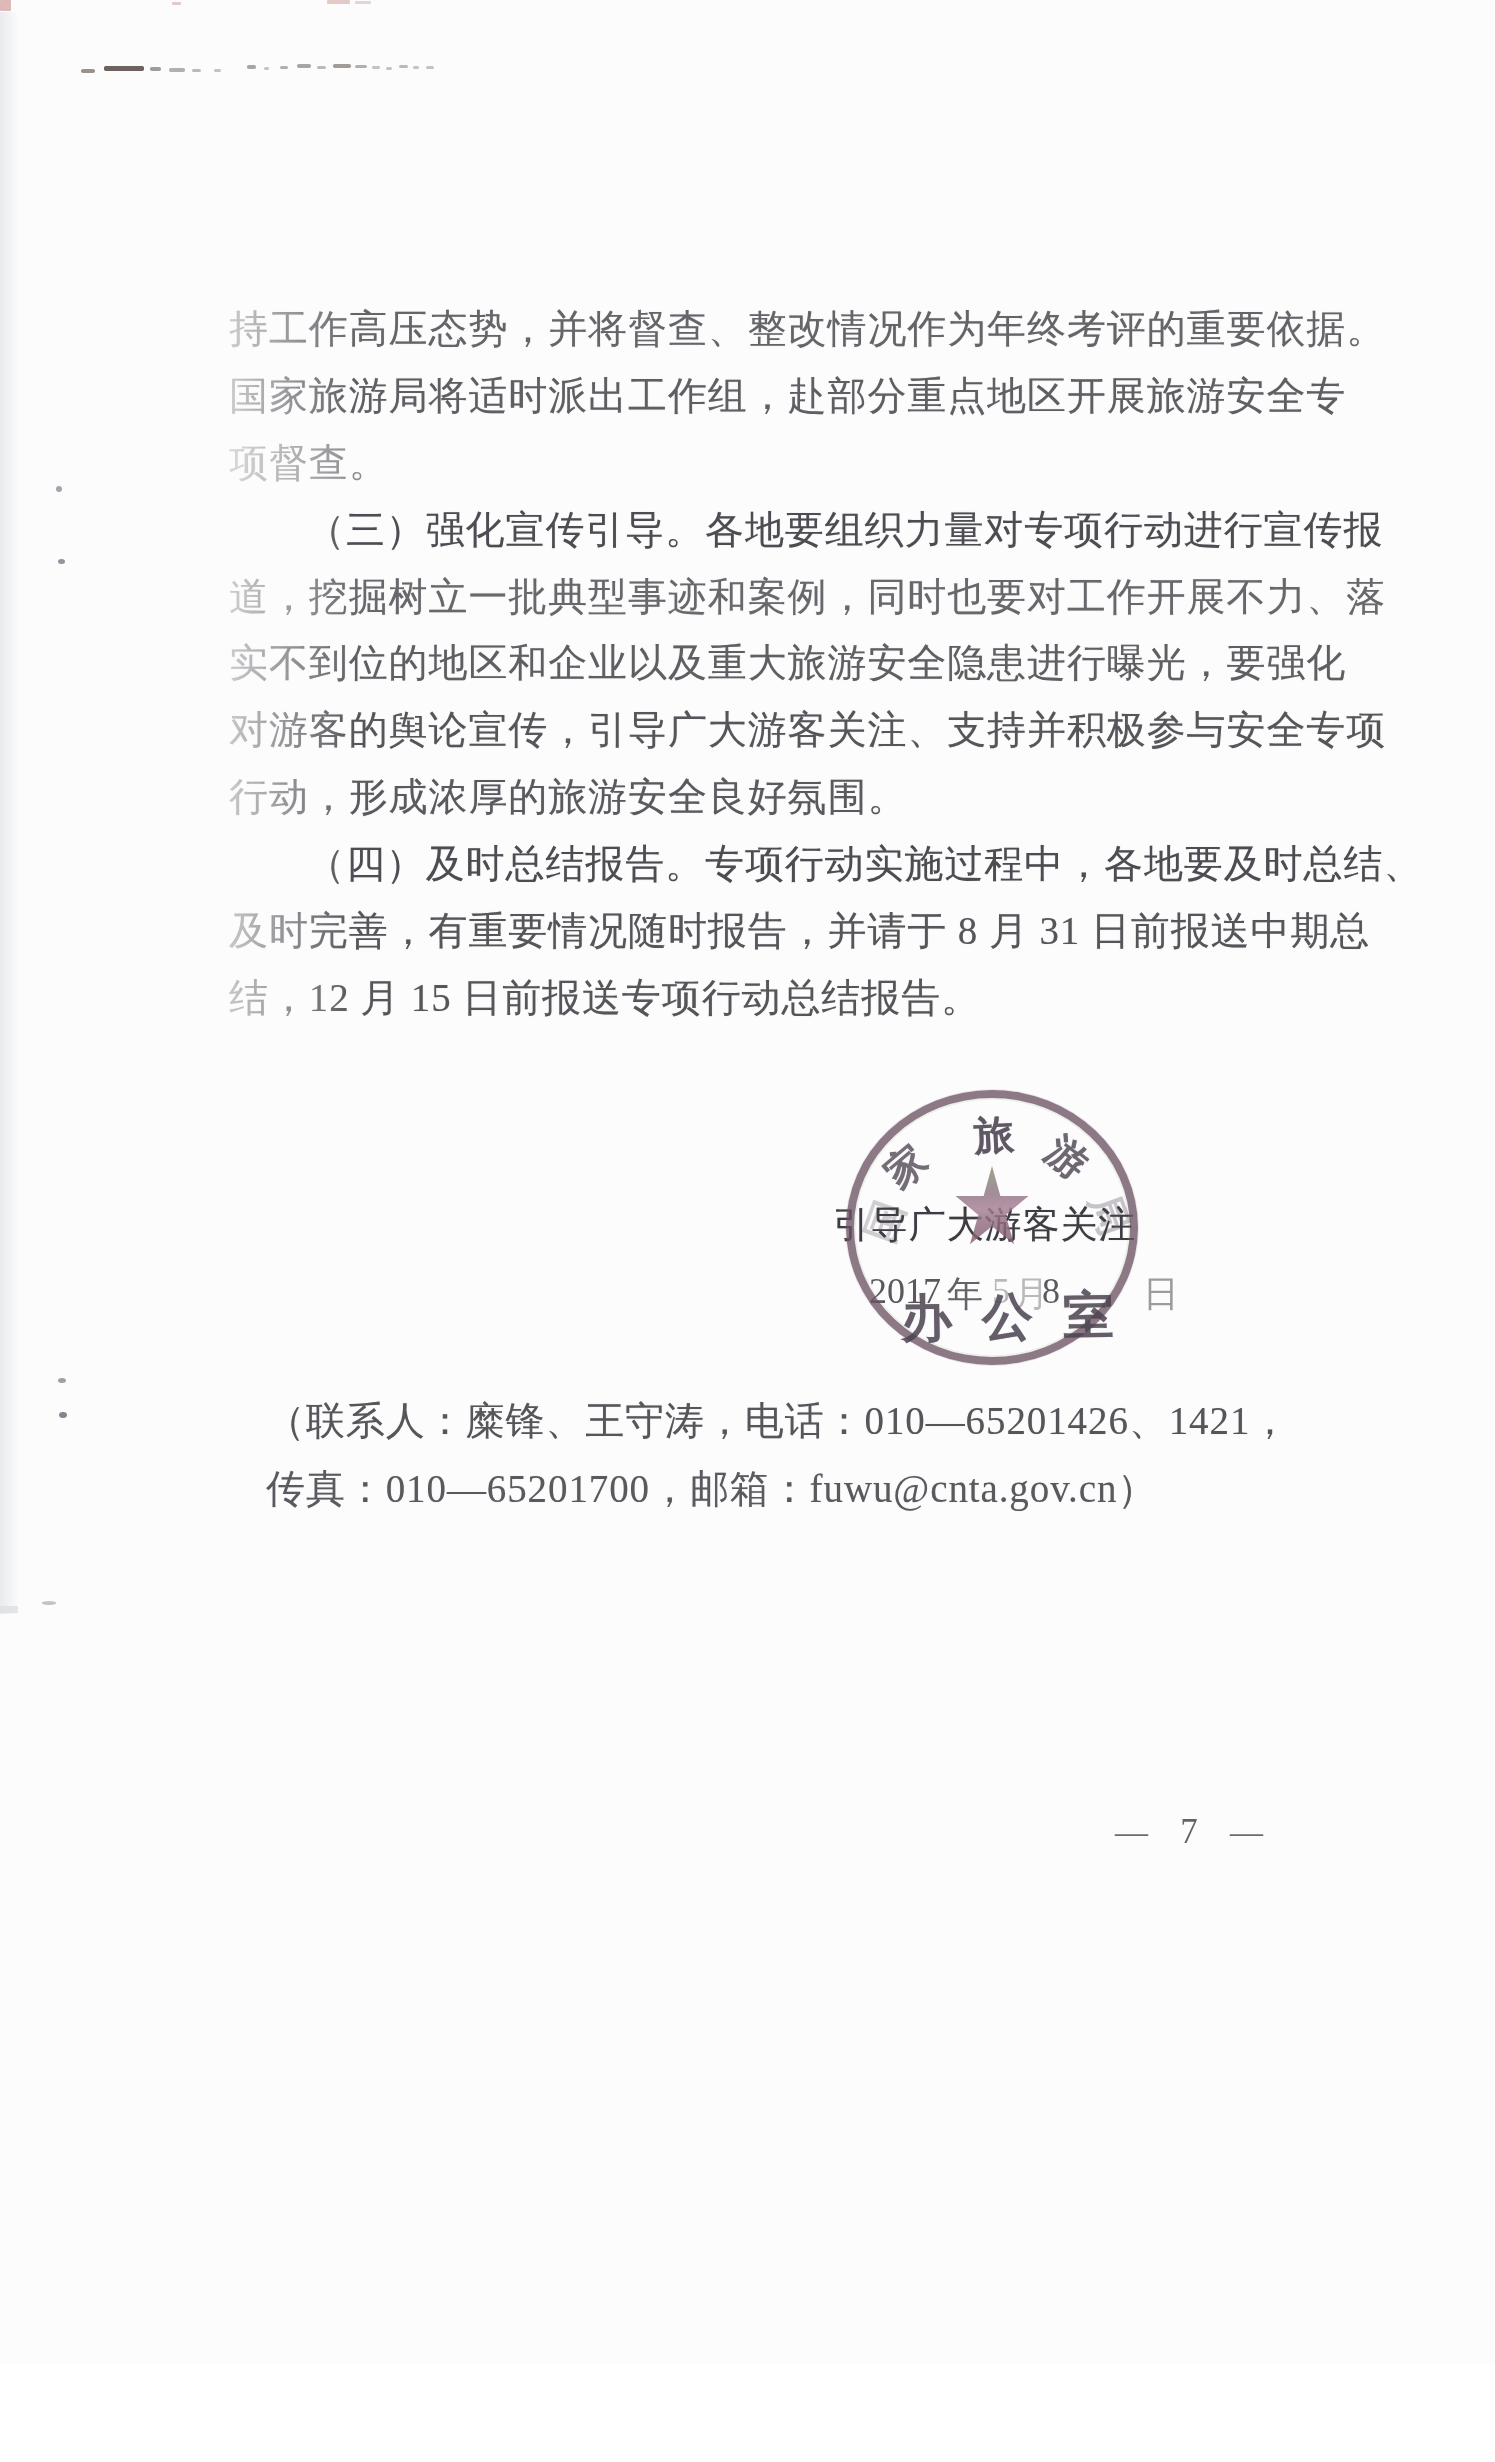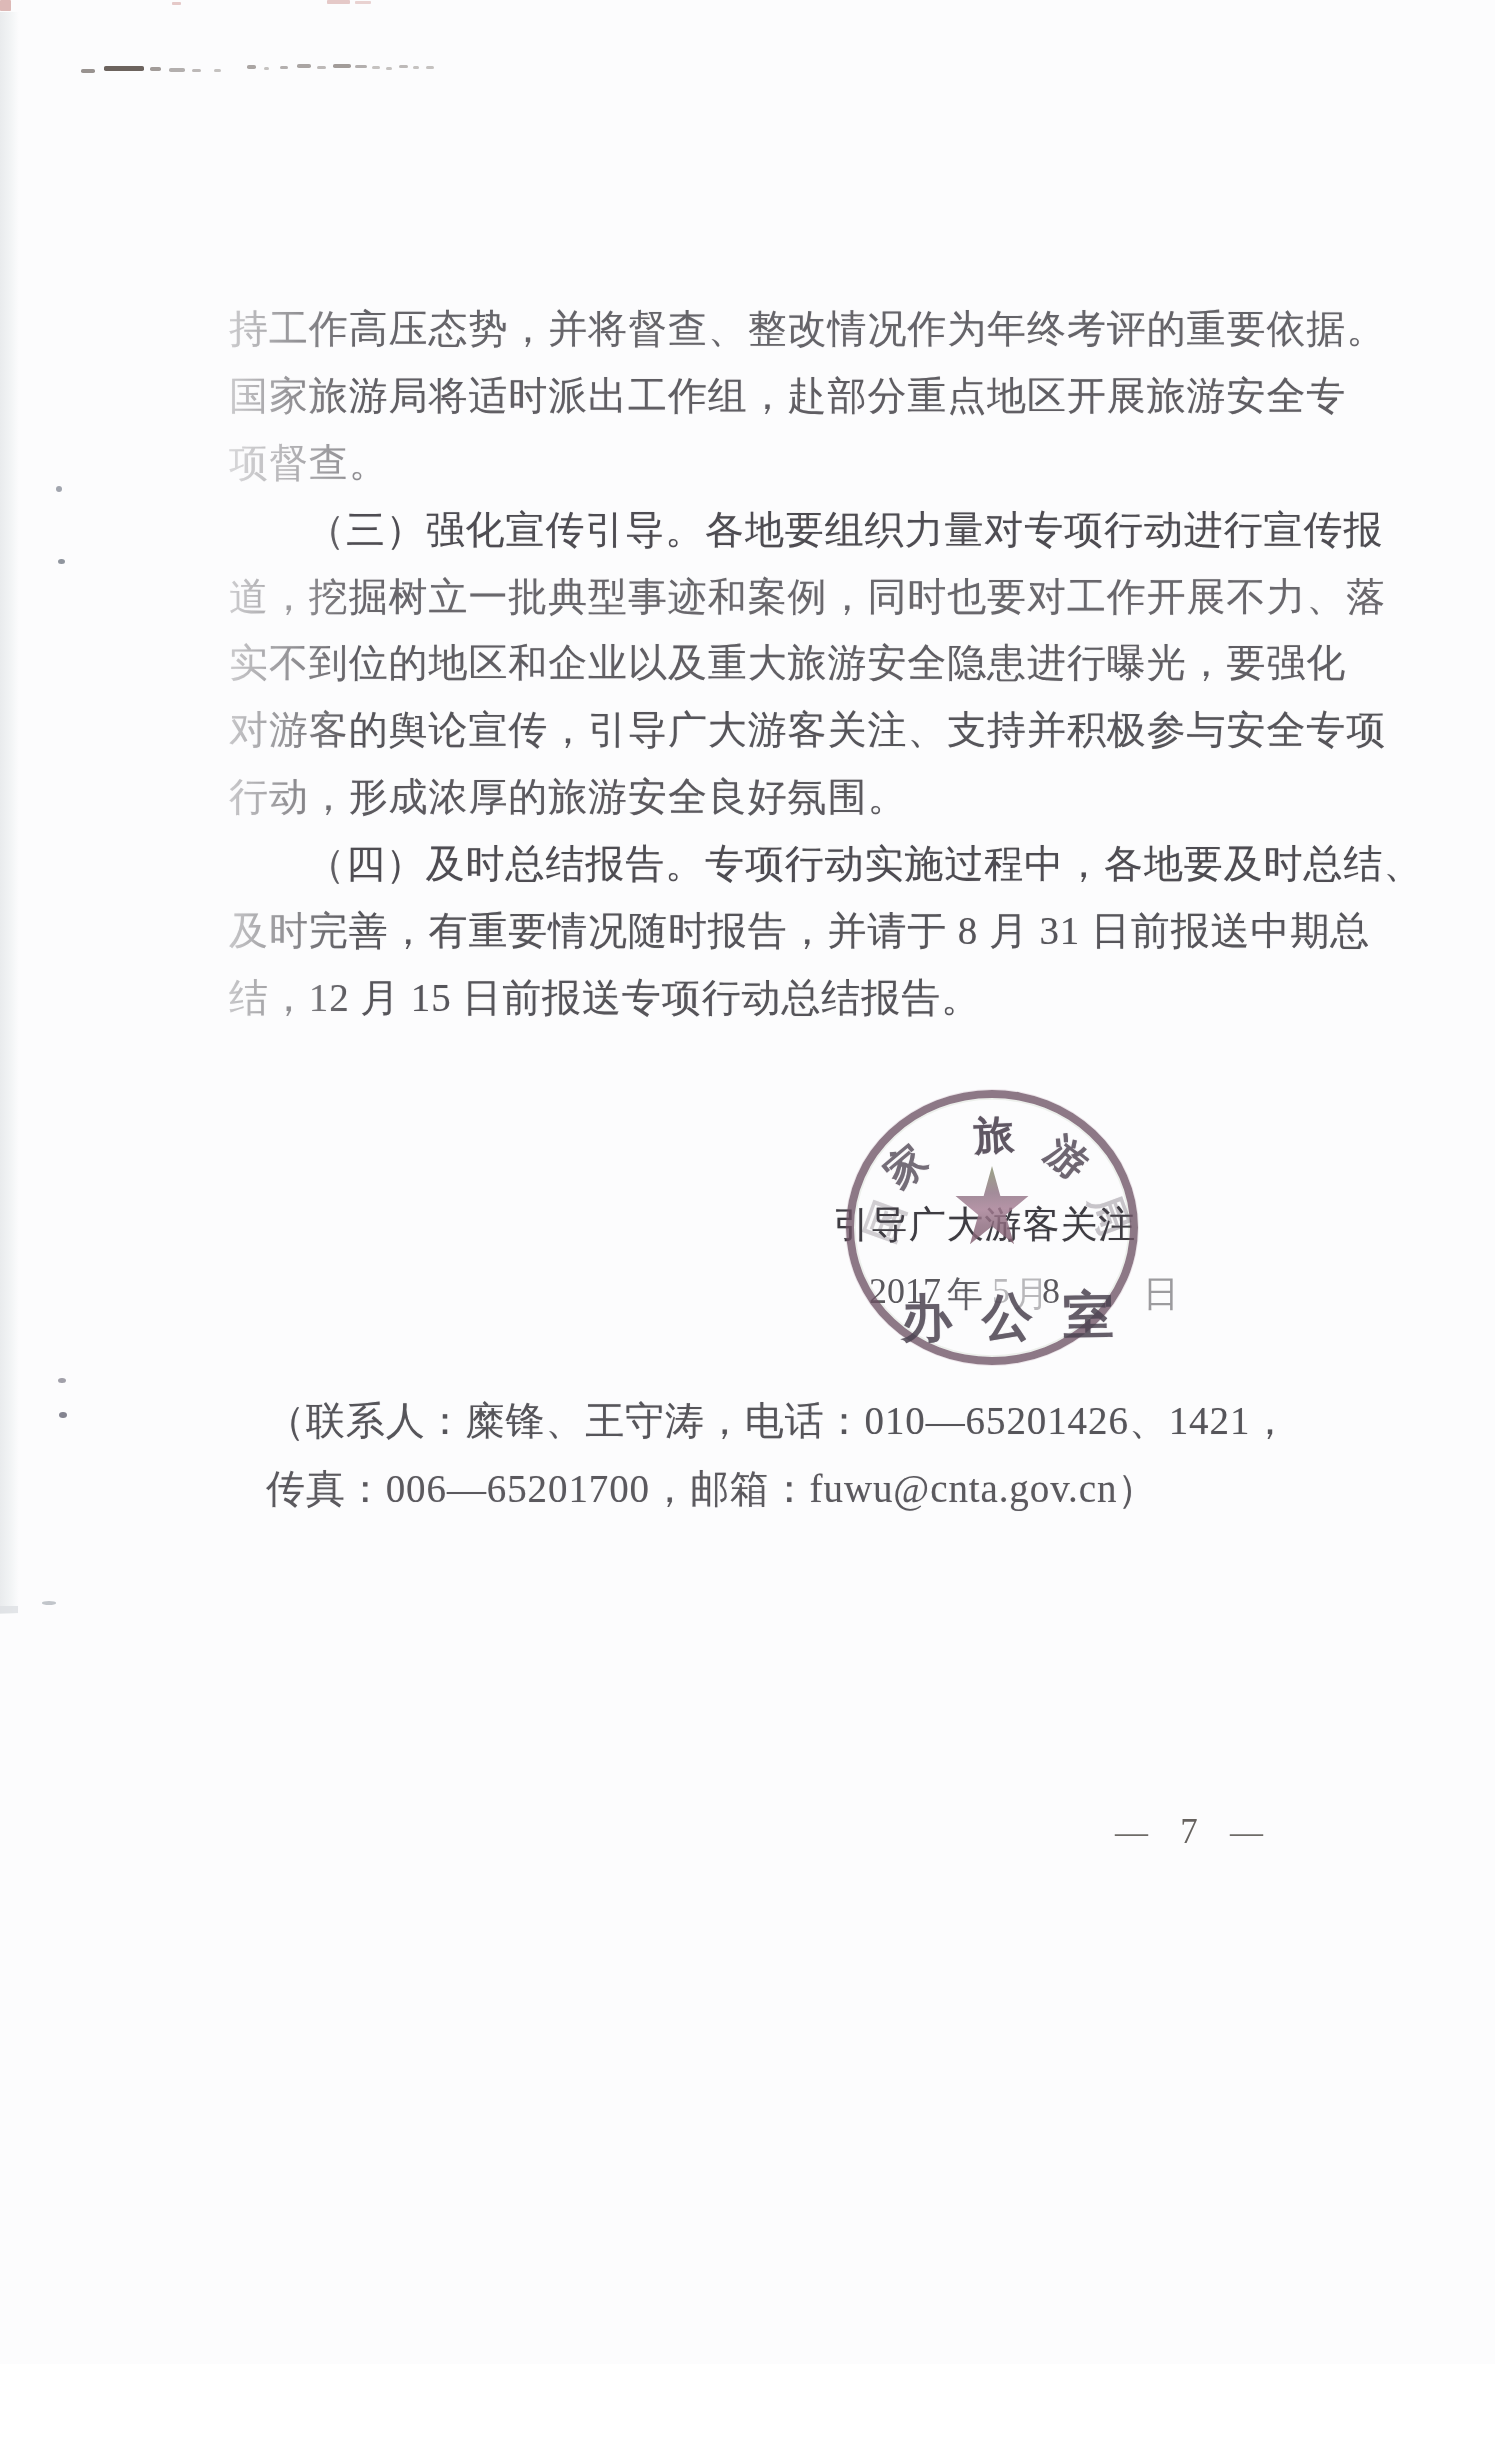--- a/index.html
+++ b/index.html
@@ -135,21 +135,21 @@
     <div class="seal-star"></div>
     <span class="seal-arc arc0">国</span>
     <span class="seal-arc arc1">家</span>
     <span class="seal-arc arc2">旅</span>
     <span class="seal-arc arc3">游</span>
     <span class="seal-arc arc4">局</span>
     <span class="seal-bottom">办公室</span>
   </div>
 
   <div class="contact contact1">（联系人：糜锋、王守涛，电话：010—65201426、1421，</div>
-  <div class="contact contact2">传真：006—65201700，邮箱：fuwu@cnta.gov.cn）</div>
+  <div class="contact contact2">传真：010—65201700，邮箱：fuwu@cnta.gov.cn）</div>
 
   <div class="pagenum">
     <span class="dash">—</span>
     <span class="num">7</span>
     <span class="dash">—</span>
   </div>
 </div>
 
 
 </body></html>

